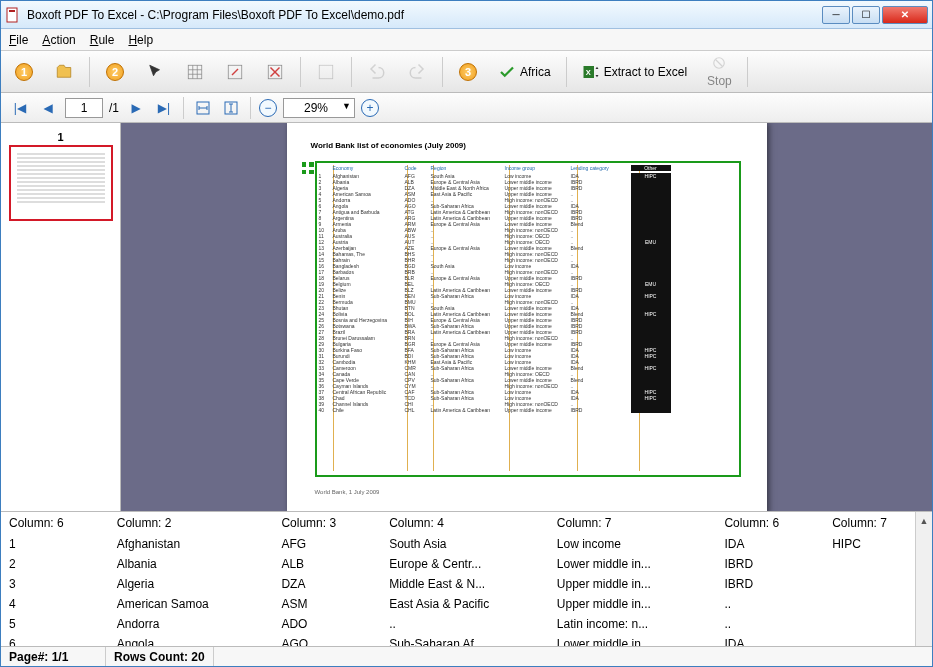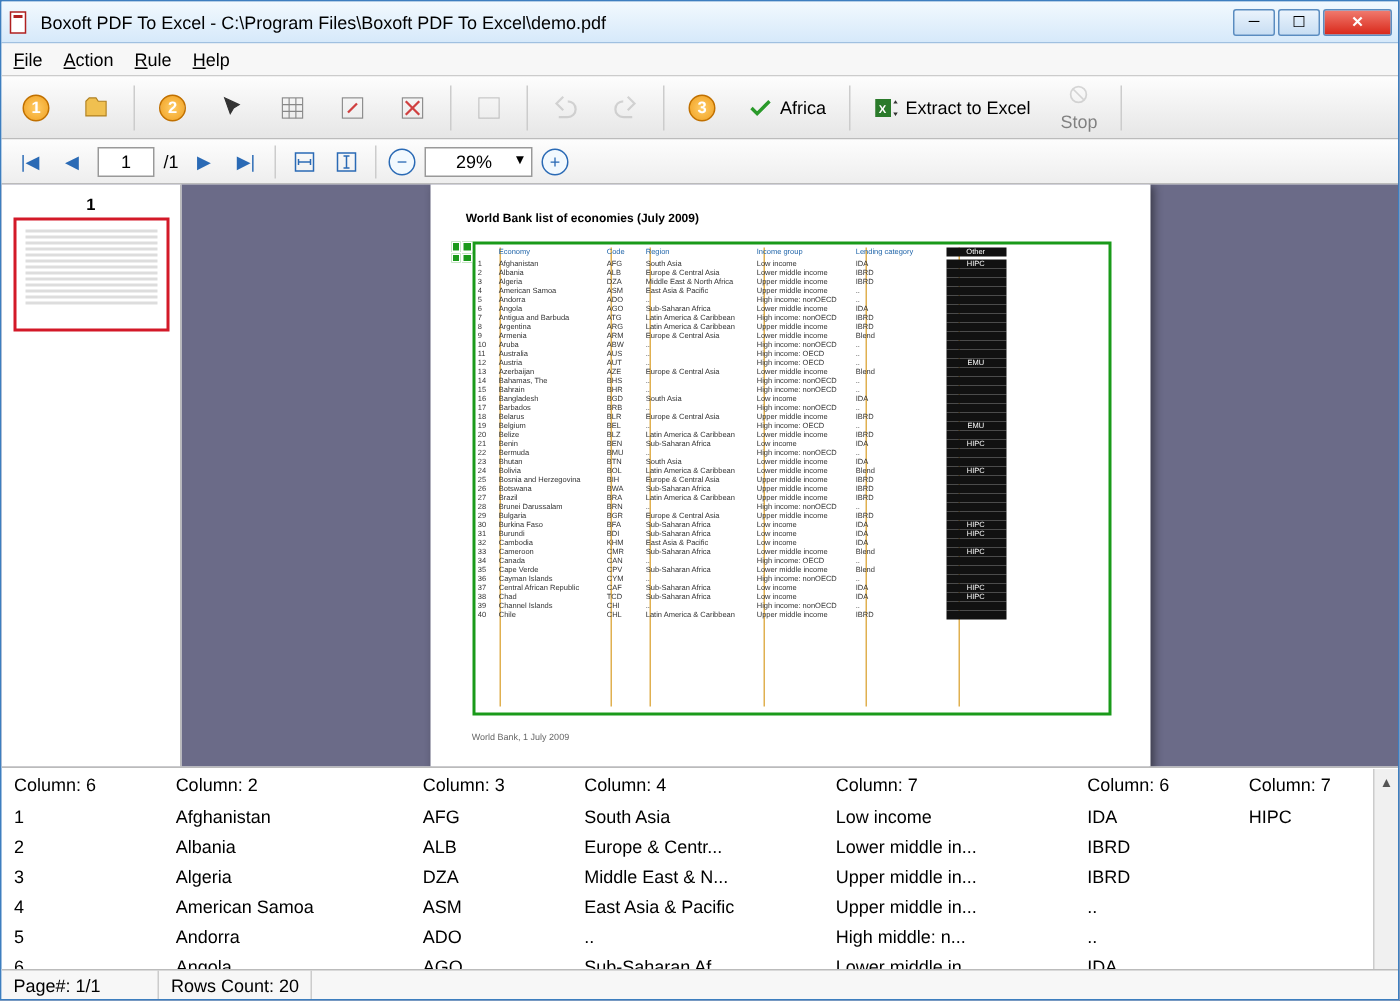--- a/index.html
+++ b/index.html
@@ -43,21 +43,21 @@
 .doc-table .c0{width:14px;} .doc-table .c1{width:72px;} .doc-table .c2{width:26px;} .doc-table .c3{width:74px;} .doc-table .c4{width:66px;} .doc-table .c5{width:60px;} .doc-table .c6{width:40px; background:#111; color:#fff; text-align:center;}
 .vline{position:absolute;top:44px;bottom:42px;width:1px;background:#e0b050;}
 .footer-note{position:absolute;bottom:18px;left:28px;font-size:6px;color:#666;}
 .datapanel { height:135px; overflow:auto; border-top:1px solid #bbb; background:#fff; position:relative; }
 .grid { width:100%; font-size:12px; border-collapse:collapse; }
 .grid th { text-align:left; font-weight:normal; padding:4px 8px; }
 .grid td { padding:3px 8px; white-space:nowrap; overflow:hidden; text-overflow:ellipsis; max-width:110px; }
 .vscroll { position:absolute; right:0; top:0; bottom:0; width:17px; background:#f0f0f0; border-left:1px solid #ccc; }
 .vscroll .arrow { height:17px; display:flex; align-items:center; justify-content:center; font-size:9px; color:#555; }
 .statusbar { height:20px; display:flex; align-items:center; font-size:12px; border-top:1px solid #bbb; background:#f7f7f7; }
-.statusbar .cell { padding:0 8px; border-right:1px solid #ccc; height:100%; display:flex; align-items:center; }
+.statusbar .cell { padding:0 8px; border-right:1px solid #ccc; height:100%; display:flex; align-items:center;font-weight:bold; }
 </style>
 </head>
 <body>
 
 <div class="titlebar">
   <span class="icon">
     <svg viewBox="0 0 16 16">
         <rect x="2" y="1" width="10" height="14" fill="#fff" stroke="#b02020"></rect>
         <rect x="4" y="3" width="6" height="2" fill="#b02020"></rect>
       </svg>
@@ -658,21 +658,21 @@
           <td>East Asia &amp; Pacific</td>
           <td>Upper middle in...</td>
           <td>..</td>
           <td></td>
         </tr>
         <tr>
           <td>5</td>
           <td>Andorra</td>
           <td>ADO</td>
           <td>..</td>
-          <td>High middle: n...</td>
+          <td>Latin income: n...</td>
           <td>..</td>
           <td></td>
         </tr>
         <tr>
           <td>6</td>
           <td>Angola</td>
           <td>AGO</td>
           <td>Sub-Saharan Af...</td>
           <td>Lower middle in...</td>
           <td>IDA</td>

